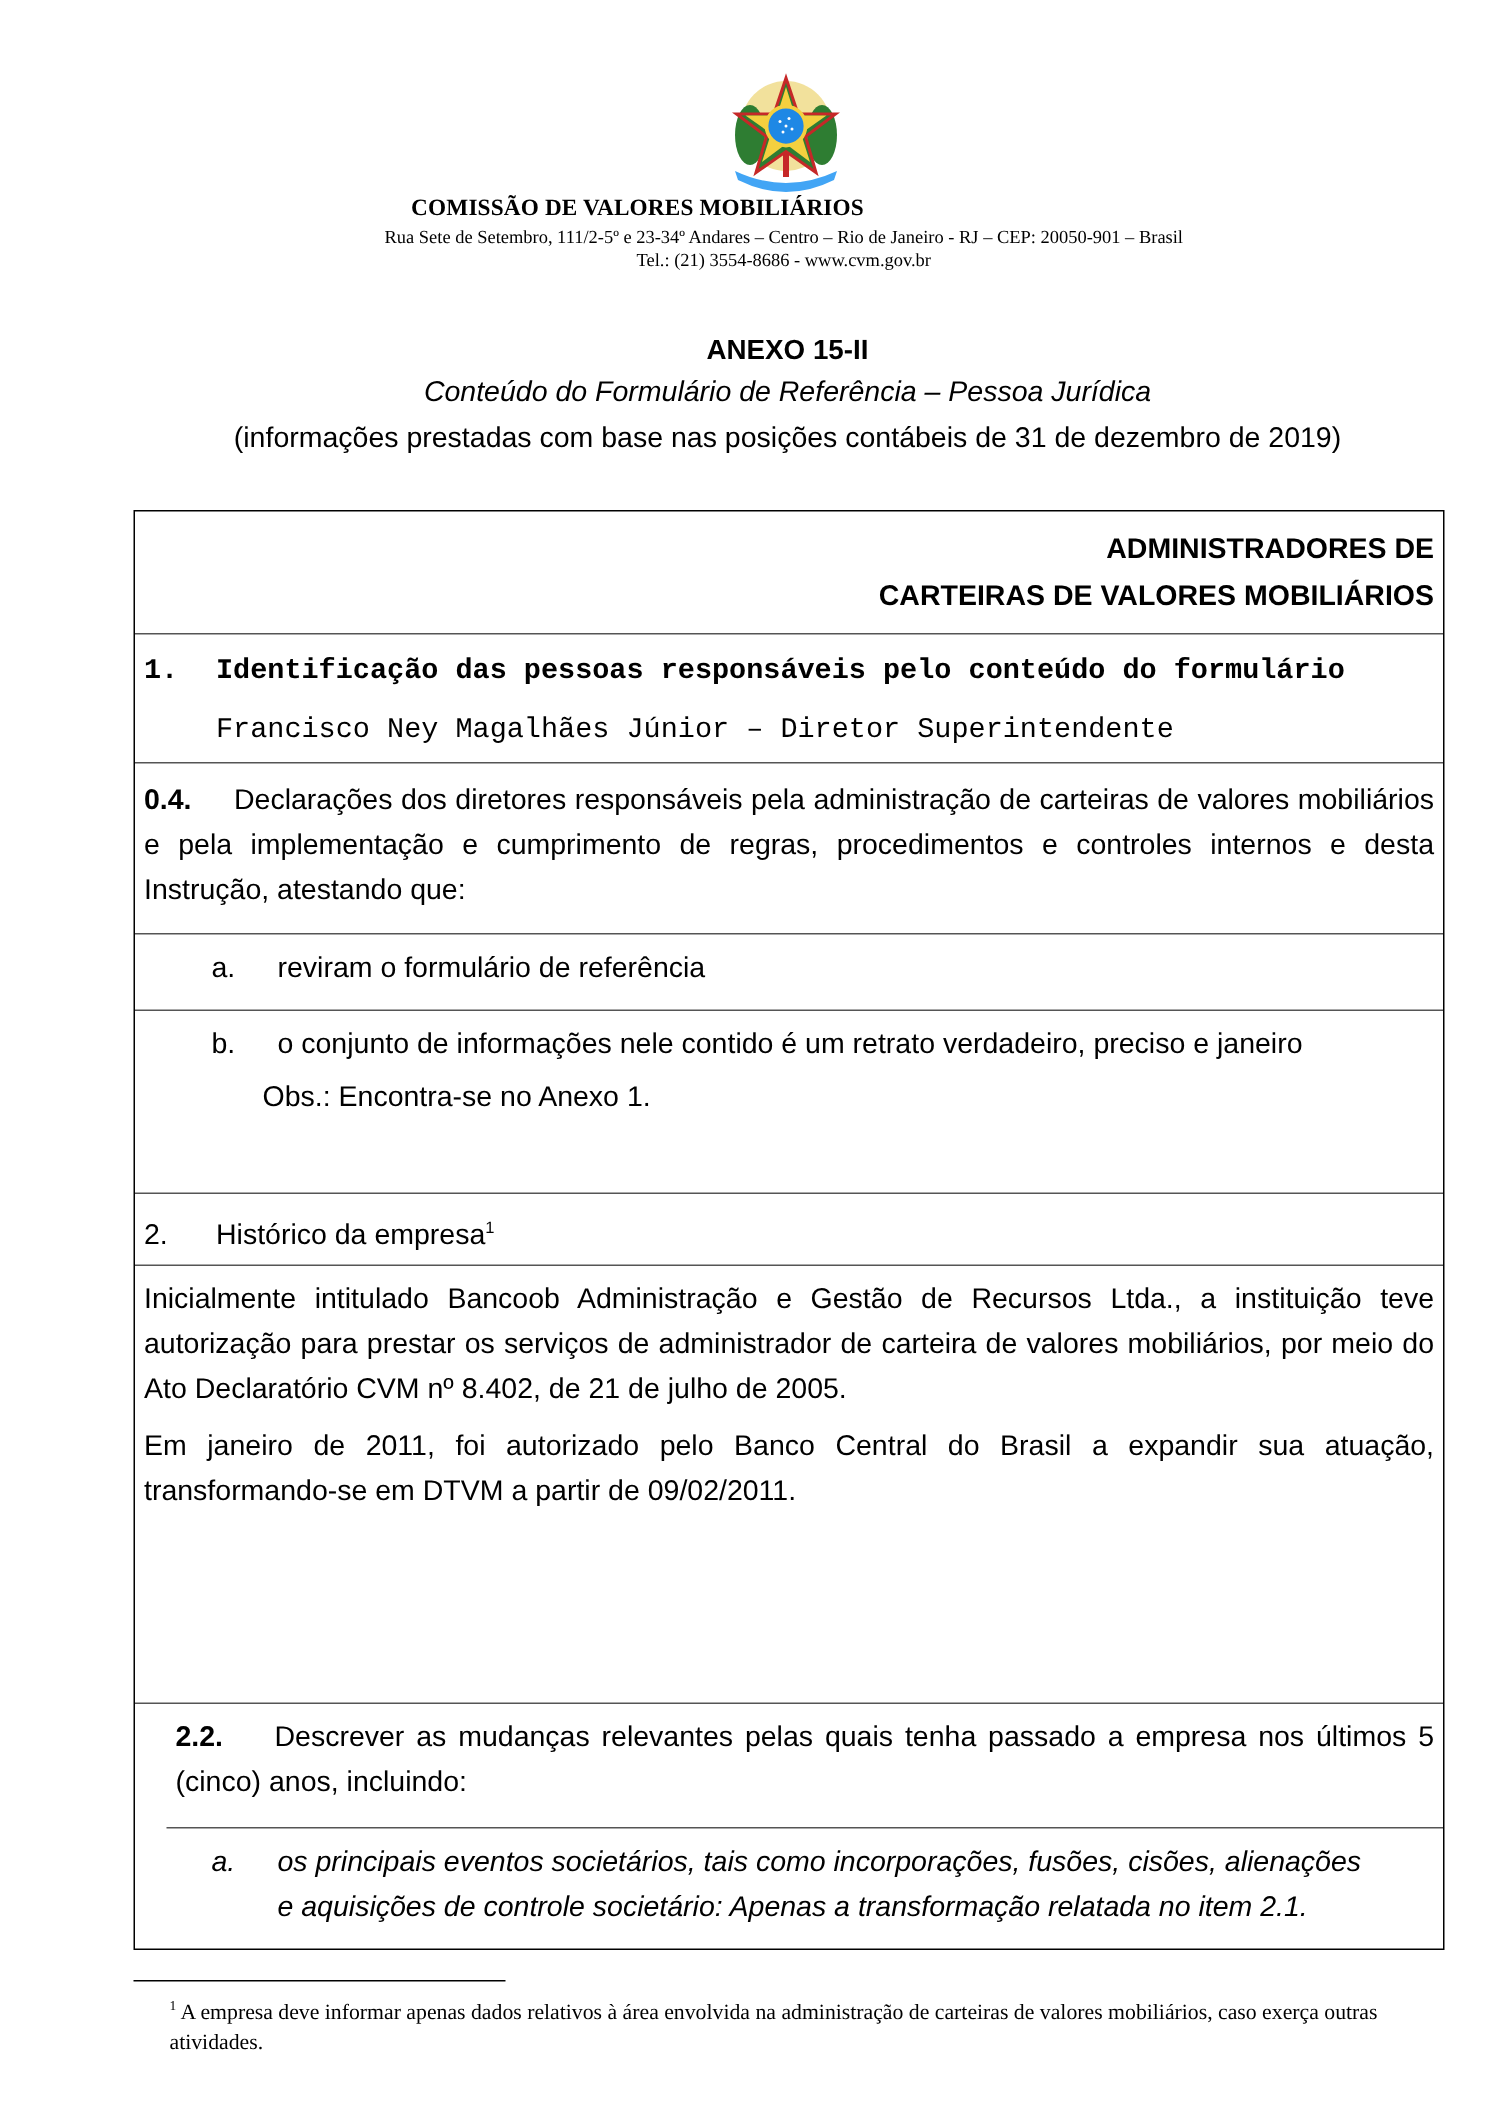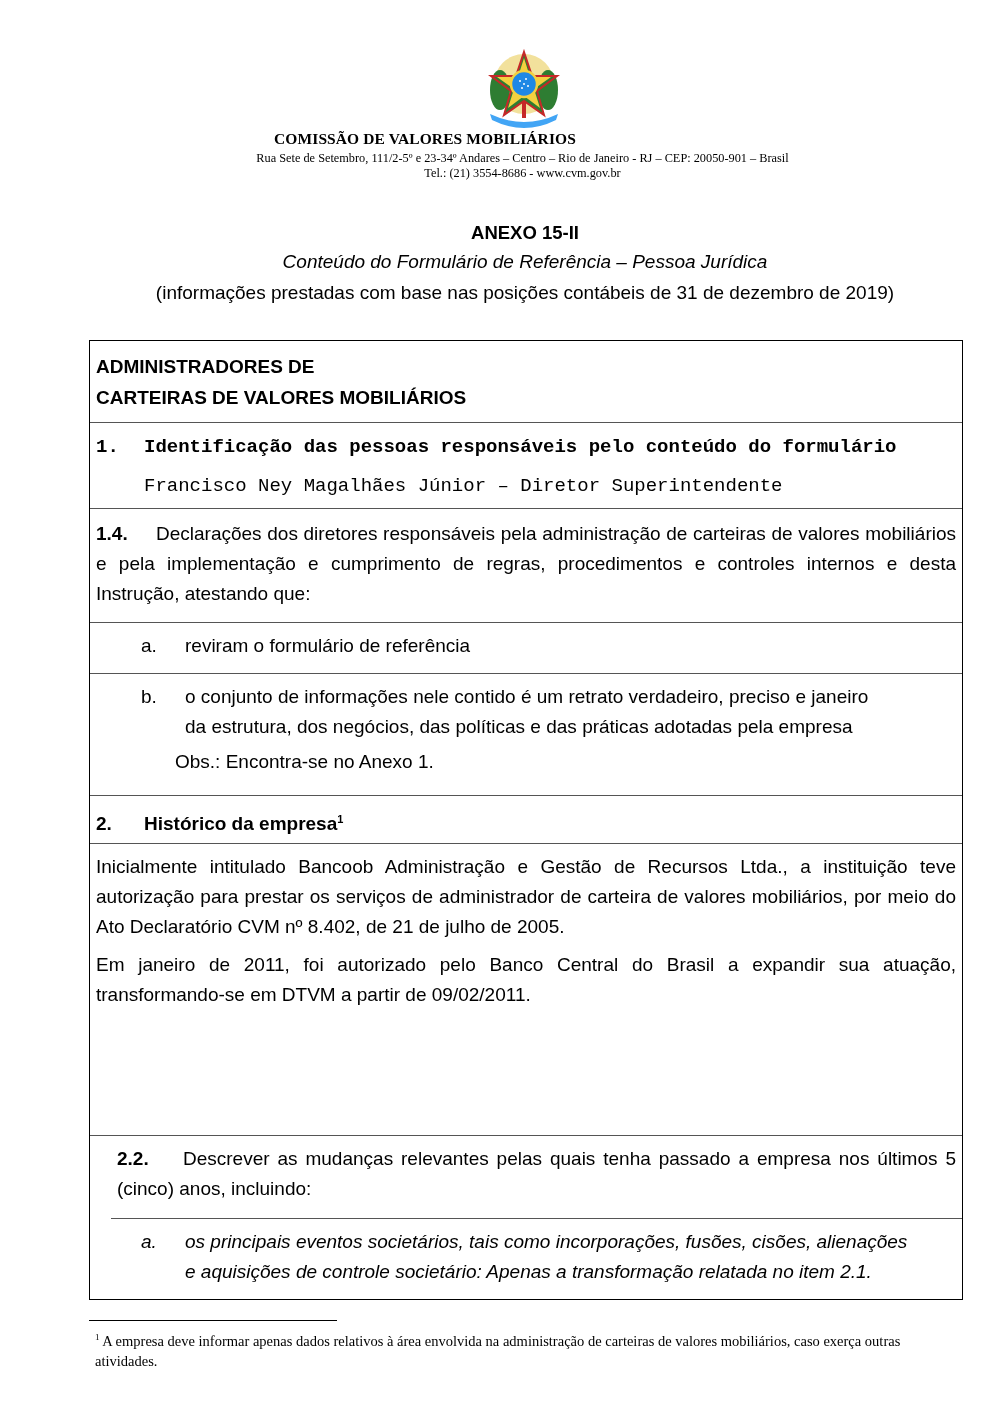--- a/index.html
+++ b/index.html
@@ -15,54 +15,54 @@
 
     .anexo { position: absolute; left: 0; width: 1050px; top: 222px; text-align: center; font-size: 18.5px; font-weight: bold; }
     .subt { position: absolute; left: 0; width: 1050px; top: 251px; text-align: center; font-size: 19px; font-style: italic; }
     .info { position: absolute; left: 0; width: 1050px; top: 282px; text-align: center; font-size: 19px; }
 
     #form-table { position: absolute; left: 89px; top: 340px; width: 872px; border: 1.5px solid #000; border-bottom: 1.5px solid #000; }
     .cell { border-bottom: 1.5px solid #555; box-sizing: border-box; padding: 0 6px; font-size: 19px; }
     .cell:last-child { border-bottom: none; }
     .cell p { margin: 0; }
 
-    .title-cell { height: 82px; text-align: left; font-weight: bold; font-size: 19px; padding-top: 10px; line-height: 31px; }
+    .title-cell { height: 82px; text-align: right; font-weight: bold; font-size: 19px; padding-top: 10px; line-height: 31px; }
     .sec1 { height: 86px; padding-top: 5px; line-height: 38px; font-family: Liberation Mono, monospace; }
     .sec1 .num { display: inline-block; width: 48px; font-weight: bold; }
     .sec1 .ttl { font-weight: bold; }
     .sec1 .sub { padding-left: 48px; line-height: 40px; }
 
     .s11 { height: 114px; padding-top: 10px; line-height: 30px; text-align: justify; }
     .s11 .num { font-weight: bold; display: inline-block; width: 60px; }
 
     .item-a { height: 51px; padding-top: 8px; line-height: 30px; }
     .item-a .lab { display: inline-block; width: 44px; padding-left: 45px; }
 
     .item-b { height: 122px; padding-top: 8px; line-height: 30px; text-align: justify; }
     .item-b .lab { display: inline-block; width: 44px; padding-left: 45px; }
     .item-b .cont { padding-left: 89px; }
     .item-b .obs { padding-left: 79px; line-height: 40px; }
 
-    .s2 { height: 48px; padding-top: 8px; line-height: 30px; font-weight: bold; }
+    .s2 { height: 48px; padding-top: 8px; line-height: 30px; font-weight: normal; }
     .s2 .num { display: inline-block; width: 48px; }
     .s2 sup { font-size: 11px; }
 
     .s21 { height: 292px; padding-top: 8px; line-height: 30px; text-align: justify; }
     .s21 .num { font-weight: bold; display: inline-block; width: 66px; }
     .s21 p { margin-bottom: 8px; }
 
     .s22 { height: 83px; padding-top: 8px; line-height: 30px; text-align: justify; margin-left: 21px; }
     .s22 .num { font-weight: bold; display: inline-block; width: 66px; }
 
     .item-22a { height: 80px; padding-top: 8px; line-height: 30px; text-align: justify; font-style: italic; }
     .item-22a .lab { display: inline-block; width: 44px; padding-left: 45px; }
     .item-22a .cont { padding-left: 89px; }
 
     #fn-rule { position: absolute; left: 89px; top: 1320px; width: 248px; border-top: 1px solid #000; }
-    #footnote { position: absolute; left: 95px; top: 1327px; width: 870px; font-size: 14.5px; line-height: 20px; }
+    #footnote { position: absolute; left: 113px; top: 1327px; width: 870px; font-size: 14.5px; line-height: 20px; }
     #footnote sup { font-size: 9px; }
   </style>
 </head>
 <body>
 
 <svg id="crest" viewBox="0 0 80 82">
 
   <circle cx="40" cy="36" r="30" fill="#e8c84a" opacity="0.55"></circle>
   <ellipse cx="16" cy="42" rx="10" ry="20" fill="#2e7d32"></ellipse>
   <ellipse cx="64" cy="42" rx="10" ry="20" fill="#2e7d32"></ellipse>
@@ -95,30 +95,29 @@
     <div>ADMINISTRADORES DE</div>
     <div>CARTEIRAS DE VALORES MOBILIÁRIOS</div>
   </div>
 
   <div class="cell sec1">
     <div><span class="num">1.</span><span class="ttl">Identificação das pessoas responsáveis pelo conteúdo do formulário</span></div>
     <div class="sub">Francisco Ney Magalhães Júnior – Diretor Superintendente</div>
   </div>
 
   <div class="cell s11">
-    <p><span class="num">1.4.</span><span>Declarações dos diretores responsáveis pela administração de carteiras de valores mobiliários e pela implementação e cumprimento de regras, procedimentos e controles internos e desta Instrução, atestando que:</span></p>
+    <p><span class="num">0.4.</span><span>Declarações dos diretores responsáveis pela administração de carteiras de valores mobiliários e pela implementação e cumprimento de regras, procedimentos e controles internos e desta Instrução, atestando que:</span></p>
   </div>
 
   <div class="cell item-a">
     <span class="lab">a.</span><span>reviram o formulário de referência</span>
   </div>
 
   <div class="cell item-b">
     <div><span class="lab">b.</span><span>o conjunto de informações nele contido é um retrato verdadeiro, preciso e janeiro</span></div>
-    <div class="cont">da estrutura, dos negócios, das políticas e das práticas adotadas pela empresa</div>
     <div class="obs">Obs.: Encontra-se no Anexo 1.</div>
   </div>
 
   <div class="cell s2">
     <span class="num">2.</span><span>Histórico da empresa</span><sup>1</sup>
   </div>
 
   <div class="cell s21">
     <p>Inicialmente intitulado Bancoob Administração e Gestão de Recursos Ltda., a instituição teve autorização para prestar os serviços de administrador de carteira de valores mobiliários, por meio do Ato Declaratório CVM nº 8.402, de 21 de julho de 2005.</p>
     <p>Em janeiro de 2011, foi autorizado pelo Banco Central do Brasil a expandir sua atuação, transformando-se em DTVM a partir de 09/02/2011.</p>

